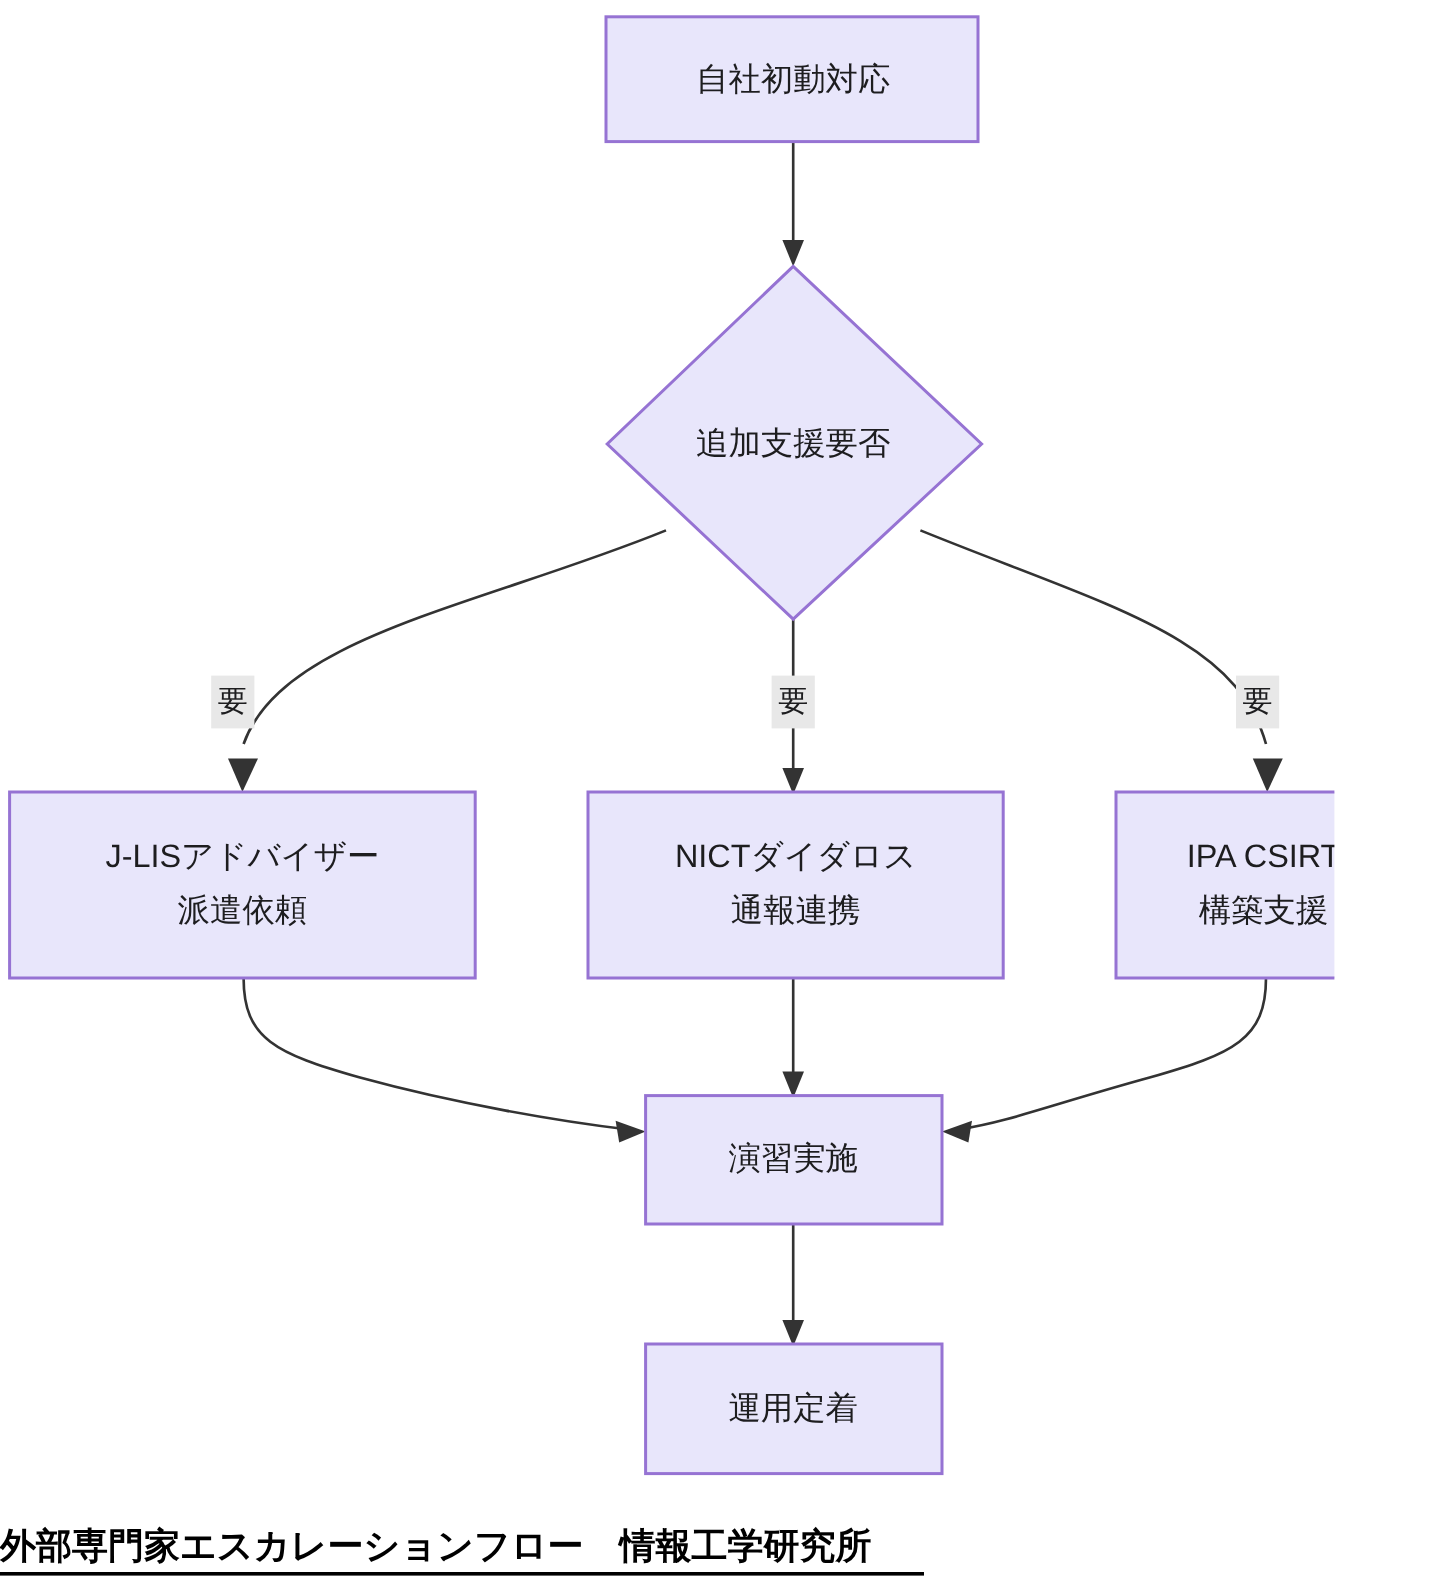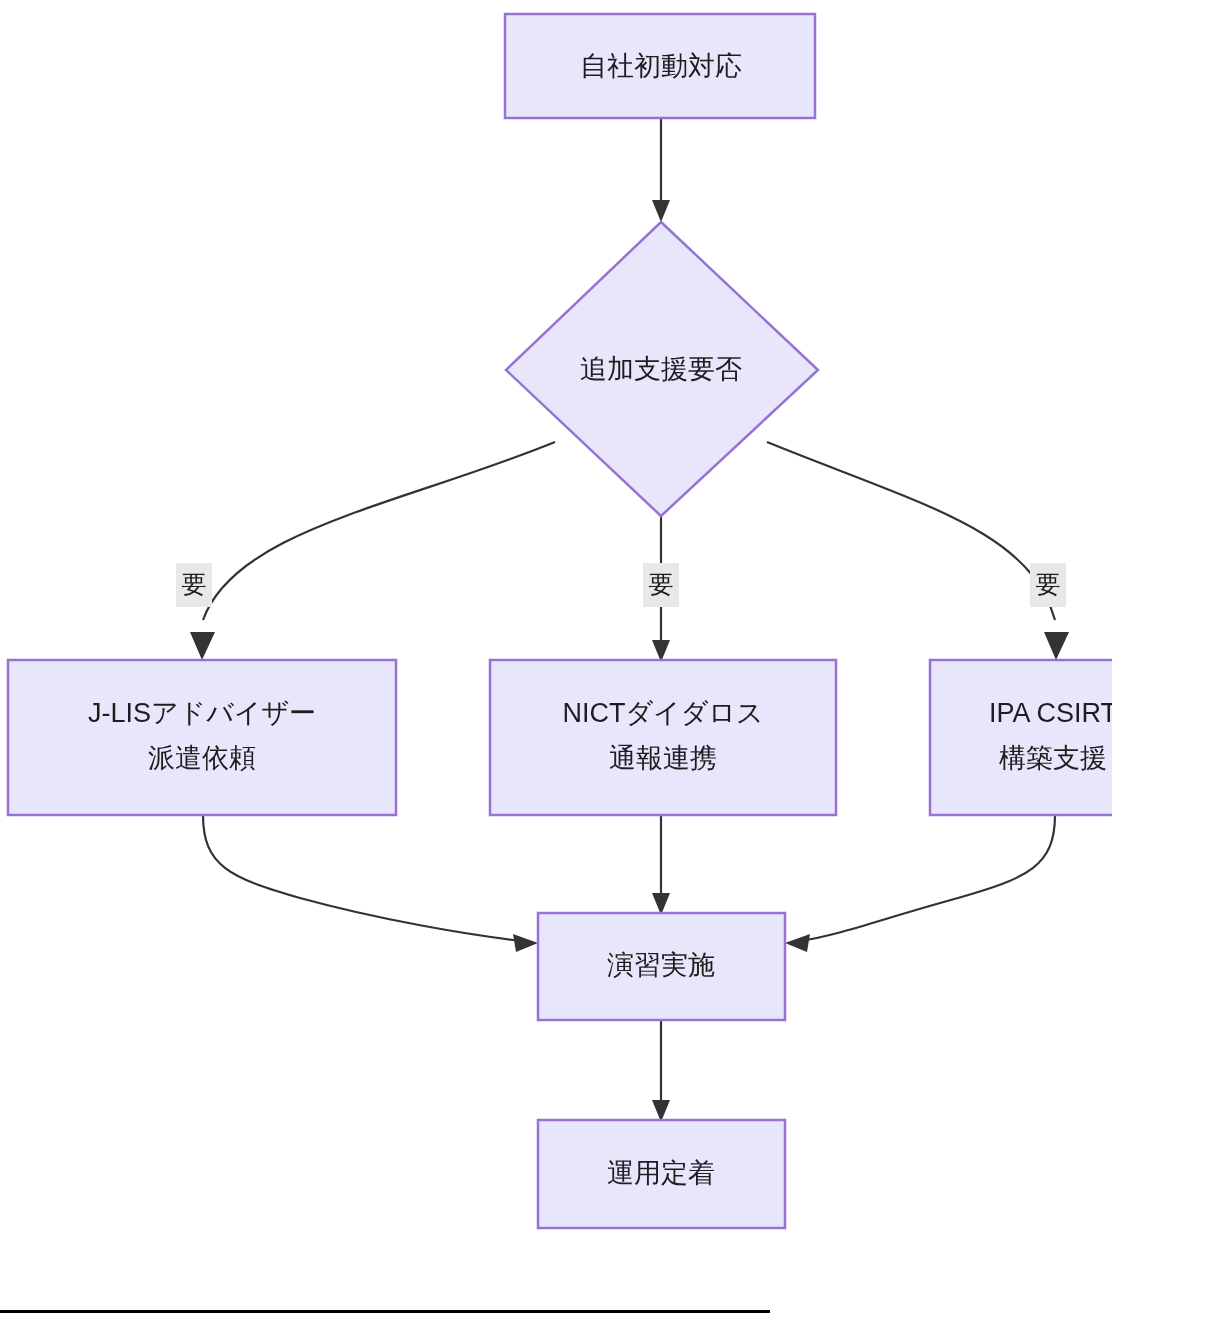--- a/index.html
+++ b/index.html
@@ -175,15 +175,16 @@
       <text class="edge-label-text" x="661" y="586">要</text>
     </g>
 
     <g>
       <rect class="edge-label-bg" x="1030" y="563" width="36" height="44"></rect>
       <text class="edge-label-text" x="1048" y="586">要</text>
     </g>
 
   </svg>
 
+  <div class="caption">外部専門家エスカレーションフロー　情報工学研究所</div>
   <div class="caption-underline"></div>
 
 </div>
 
 </body></html>

